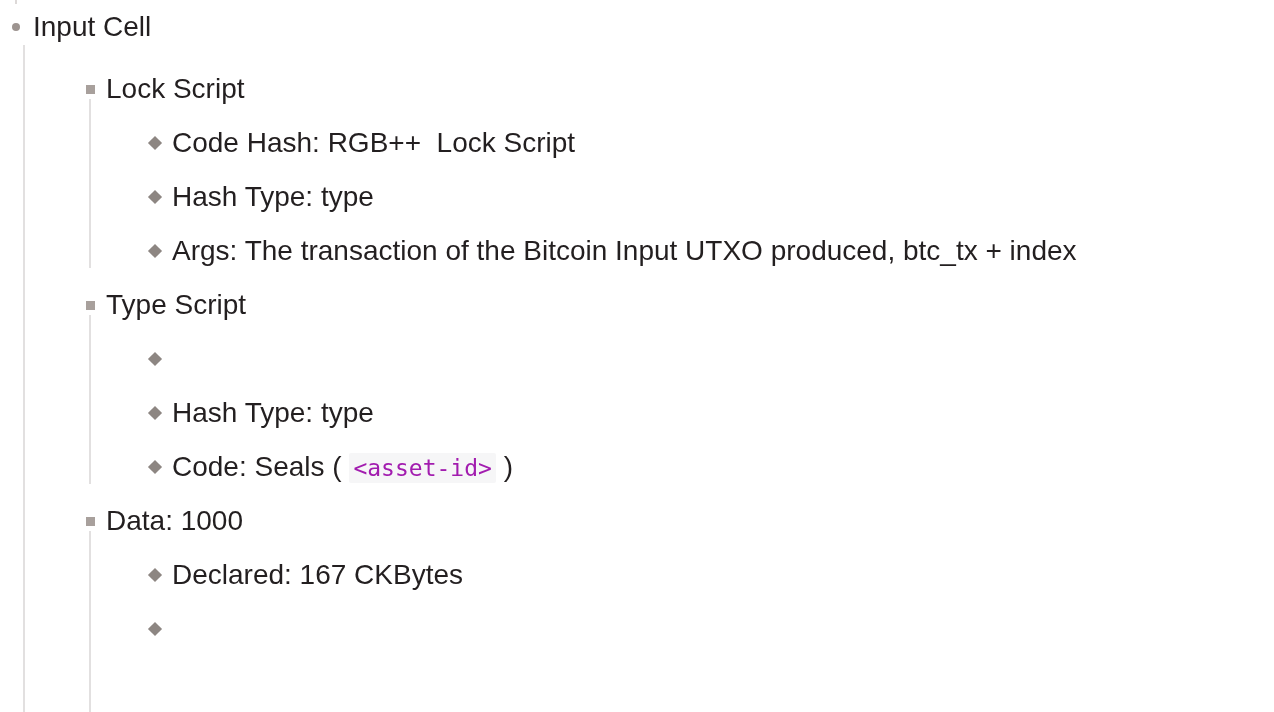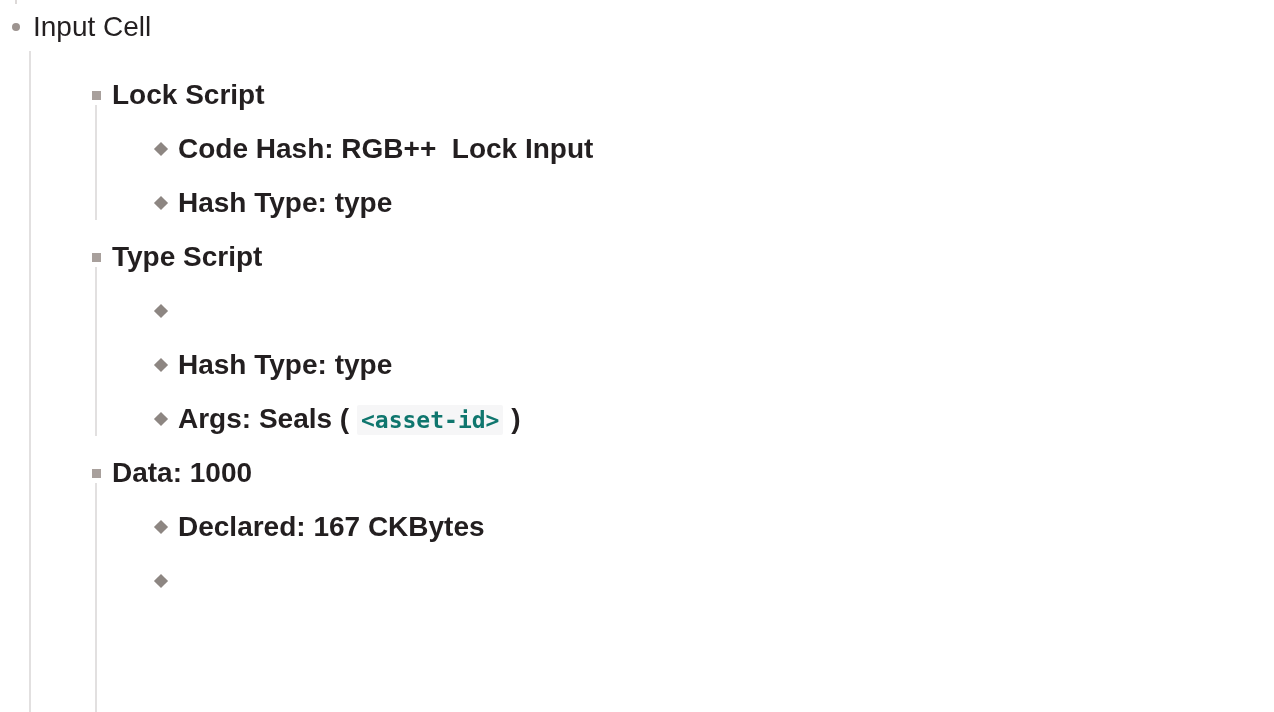--- a/index.html
+++ b/index.html
@@ -53,23 +53,22 @@
     height: 8px;
     margin-top: -4px;
     border-radius: 50%;
     background: #9d9490;
   }
 
   
   .children-1 {
     position: relative;
     list-style: none;
-    margin: 14px;
-    padding: 0;
-    font-weight: bold;
+    margin: 8px;
+    padding: 0;
   }
   .children-1::before {
     content: "";
     position: absolute;
     left: 15px;
     top: -17px;
     bottom: -160px;
     width: 2px;
     background: #e2e0e0;
   }
@@ -145,21 +144,21 @@
 
   
   .node-text {
     display: inline;
     vertical-align: baseline;
   }
   .code-token {
     display: inline;
     font-family: "DejaVu Sans Mono", "Liberation Mono", monospace;
     font-size: 23px;
-    color: #0f766e;
+    color: #a21caf;
     background-color: #f6f6f7;
     padding: 2px 4px;
     border-radius: 2px;
     letter-spacing: 0px;
   }
   .gap-wide { white-space: pre; }
 
   
   .top-line-stub {
     position: absolute;
@@ -190,27 +189,33 @@
         <li class="lvl2">
           <div class="node-row">
             <span class="bullet-square"></span>
             <span class="node-text">Lock Script</span>
           </div>
 
           <ul class="children-2">
             <li class="lvl3">
               <div class="node-row">
                 <span class="bullet-diamond"></span>
-                <span class="node-text gap-wide">Code Hash: RGB++  Lock Input</span>
+                <span class="node-text gap-wide">Code Hash: RGB++  Lock Script</span>
               </div>
             </li>
             <li class="lvl3">
               <div class="node-row">
                 <span class="bullet-diamond"></span>
                 <span class="node-text">Hash Type: type</span>
+              </div>
+            </li>
+            <li class="lvl3">
+              <div class="node-row">
+                <span class="bullet-diamond"></span>
+                <span class="node-text">Args: The transaction of the Bitcoin Input UTXO produced, btc_tx + index</span>
               </div>
             </li>
           </ul>
         </li>
 
         <li class="lvl2">
           <div class="node-row">
             <span class="bullet-square"></span>
             <span class="node-text">Type Script</span>
           </div>
@@ -223,21 +228,21 @@
             </li>
             <li class="lvl3">
               <div class="node-row">
                 <span class="bullet-diamond"></span>
                 <span class="node-text">Hash Type: type</span>
               </div>
             </li>
             <li class="lvl3">
               <div class="node-row">
                 <span class="bullet-diamond"></span>
-                <span class="node-text">Args: Seals ( </span><span class="code-token">&lt;asset-id&gt;</span><span class="node-text"> )</span>
+                <span class="node-text">Code: Seals ( </span><span class="code-token">&lt;asset-id&gt;</span><span class="node-text"> )</span>
               </div>
             </li>
           </ul>
         </li>
 
         <li class="lvl2">
           <div class="node-row">
             <span class="bullet-square"></span>
             <span class="node-text">Data: 1000</span>
           </div>

